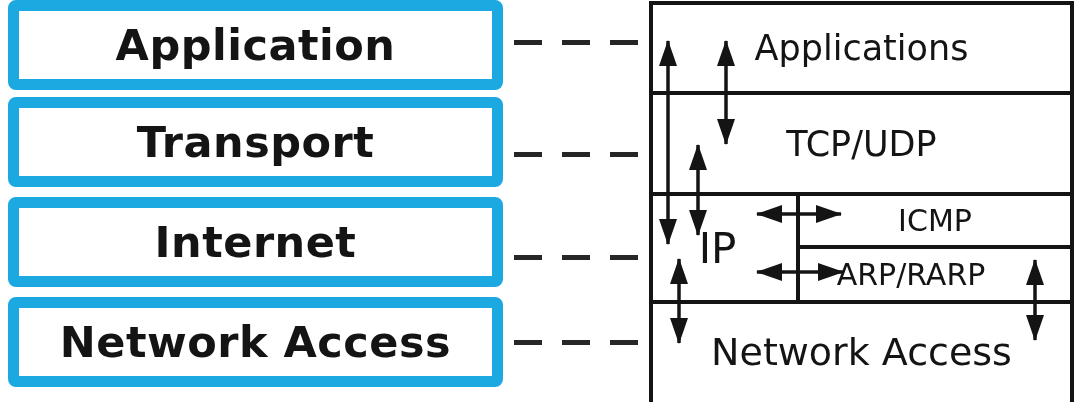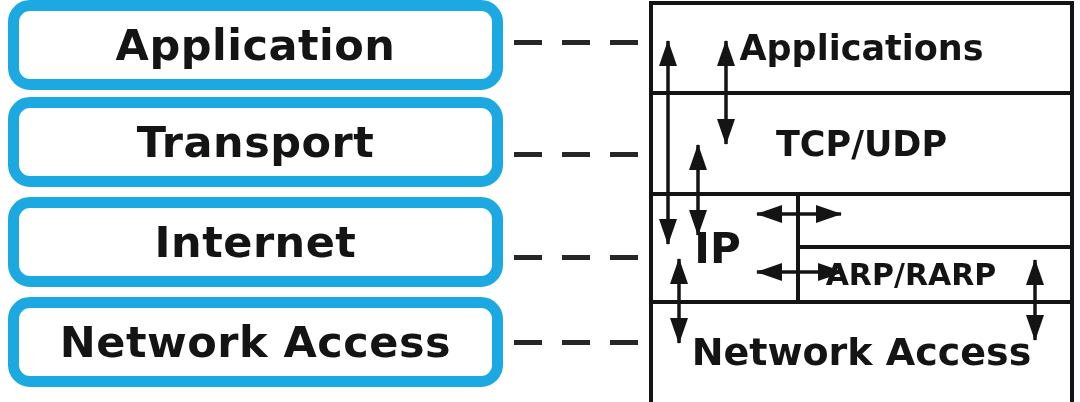--- a/index.html
+++ b/index.html
@@ -9,21 +9,21 @@
     overflow:hidden;
     background:#ffffff;
     font-family:"DejaVu Sans","Liberation Sans",sans-serif;
   }
   
   .layer-box{
     position:absolute;
     left:8px;width:495px;height:90px;
     box-sizing:border-box;
     border:11px solid var(--accent,#1CA8E0);
-    border-radius:22px;
+    border-radius:8px;
     background:#ffffff;
     display:flex;align-items:center;justify-content:center;
   }
   .layer-box span{
     font-weight:bold;
     font-size:43px;
     color:#141414;
     letter-spacing:0.5px;
     white-space:nowrap;
   }
@@ -38,21 +38,21 @@
     display:block;
     width:28px;height:5px;
     background:#262626;
   }
   
   .hline,.vline{position:absolute;background:#141414;}
   
   .cell{
     position:absolute;
     display:flex;align-items:center;justify-content:center;
-    font-weight:bold;color:#141414;
+    font-weight:normal;color:#141414;
     white-space:nowrap;
   }
   .cell.applications{left:653px;top:5px;width:417px;height:86px;font-size:35px;}
   .cell.tcpudp{left:653px;top:96px;width:417px;height:96px;font-size:35px;}
   .cell.ip{left:653px;top:196px;width:129px;height:104px;font-size:42px;}
   .cell.icmp{left:800px;top:196px;width:270px;height:49px;font-size:30px;}
   .cell.arprarp{left:800px;top:249px;width:222px;height:51px;font-size:30px;}
   .cell.netaccess{left:653px;top:302px;width:417px;height:100px;font-size:38px;}
   
   #arrows-svg{position:absolute;left:0;top:0;width:1080px;height:402px;}
@@ -109,20 +109,23 @@
 
   <div class="cell applications">
     <span>Applications</span>
   </div>
   <div class="cell tcpudp">
     <span>TCP/UDP</span>
   </div>
   <div class="cell ip">
     <span>IP</span>
   </div>
+  <div class="cell icmp">
+    <span>ICMP</span>
+  </div>
   <div class="cell arprarp">
     <span>ARP/RARP</span>
   </div>
   <div class="cell netaccess">
     <span>Network Access</span>
   </div>
 
   <svg id="arrows-svg" xmlns="http://www.w3.org/2000/svg">
     <defs>
       <marker id="ah-end" markerWidth="26" markerHeight="20" refX="25" refY="10" orient="auto" markerUnits="userSpaceOnUse">

